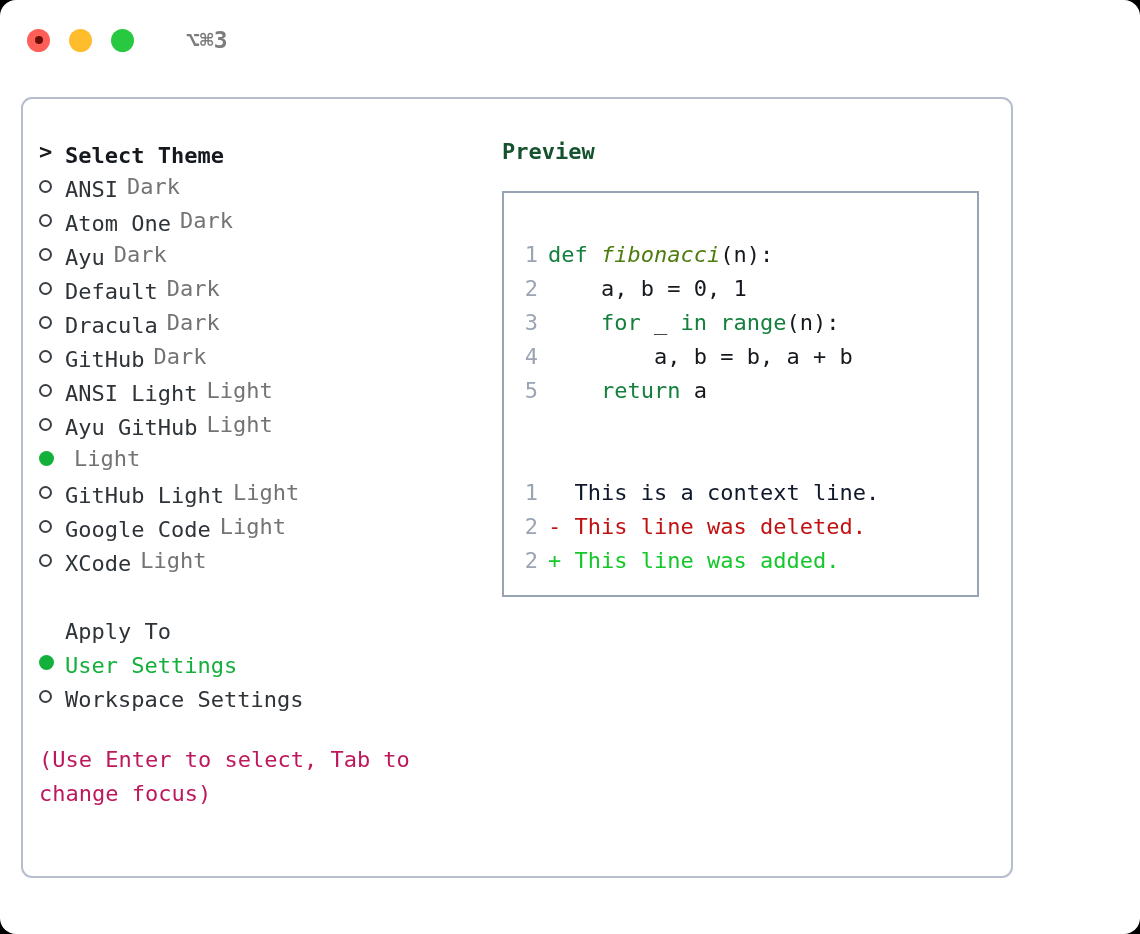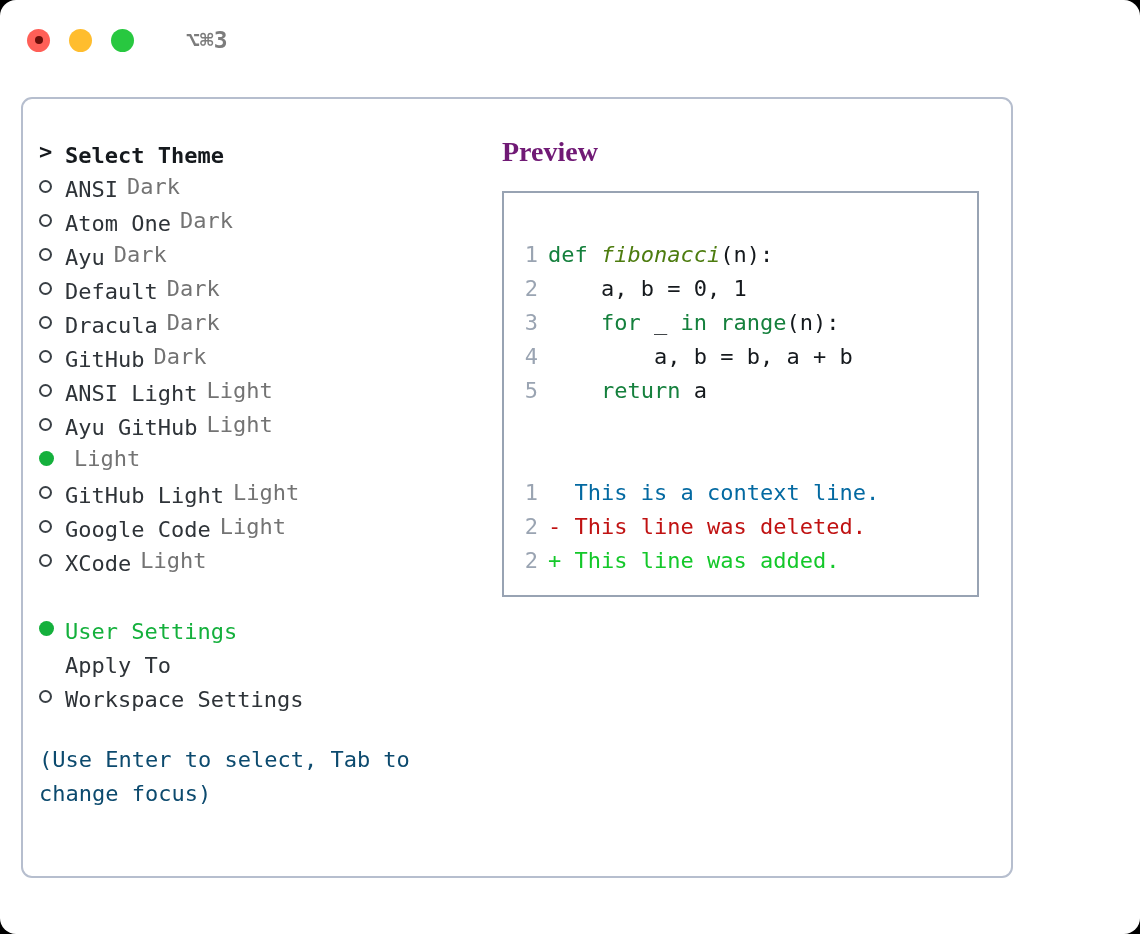--- a/index.html
+++ b/index.html
@@ -132,37 +132,36 @@
   }
   .spacer-row { height: 34px; }
 
   .hint {
     position: absolute;
     left: 16px;
     top: 644px;
     width: 410px;
     font-size: 22px;
     line-height: 34px;
-    color: #0c4a6e;
+    color: #be185d;
   }
 
   
   .right-col {
     position: absolute;
     left: 479px;
     top: 36px;
     width: 490px;
   }
   .preview-title {
-    font-size: 28px;
+    font-size: 22px;
     font-weight: bold;
-    color: #701a75;
+    color: #14532d;
     line-height: 34px;
     white-space: pre;
-    font-family: Liberation Serif, serif;
   }
   .preview-box {
     margin-top: 22px;
     width: 477px;
     height: 406px;
     border: 2px solid #98a3b3;
     box-sizing: border-box;
     background: #ffffff;
     padding: 44px 0 0 12px;
   }
@@ -179,21 +178,21 @@
     width: 22px;
     text-align: right;
     color: #9aa4b2;
     margin-right: 10px;
     flex: 0 0 22px;
   }
   .kw   { color: #15803d; }
   .fn   { color: #4d7c0f; font-style: italic; }
   .plain{ color: #15191d; }
   .blank-line { height: 34px; }
-  .diff-ctx { color: #0369a1; }
+  .diff-ctx { color: #0f172a; }
   .diff-del { color: #c01212; }
   .diff-add { color: #14c82a; }
 </style>
 </head>
 <body>
 
 <div class="page">
 
   <div class="titlebar">
     <div class="lights">
@@ -281,31 +280,31 @@
       </div>
 
       <div class="row">
         <span class="marker"><span class="dot-empty"></span></span>
         <span class="label">XCode</span>
         <span class="cat">Light</span>
       </div>
 
       <div class="spacer-row"></div>
 
+      <div class="row">
+        <span class="marker"></span>
+        <span class="label">Apply To</span>
+      </div>
+
       <div class="row selected">
         <span class="marker"><span class="dot-full"></span></span>
         <span class="label">User Settings</span>
       </div>
 
       <div class="row">
-        <span class="marker"></span>
-        <span class="label">Apply To</span>
-      </div>
-
-      <div class="row">
         <span class="marker"><span class="dot-empty"></span></span>
         <span class="label">Workspace Settings</span>
       </div>
     </div>
 
     <div class="hint">(Use Enter to select, Tab to change focus)</div>
 
     <div class="right-col">
       <div class="preview-title">Preview</div>
 

